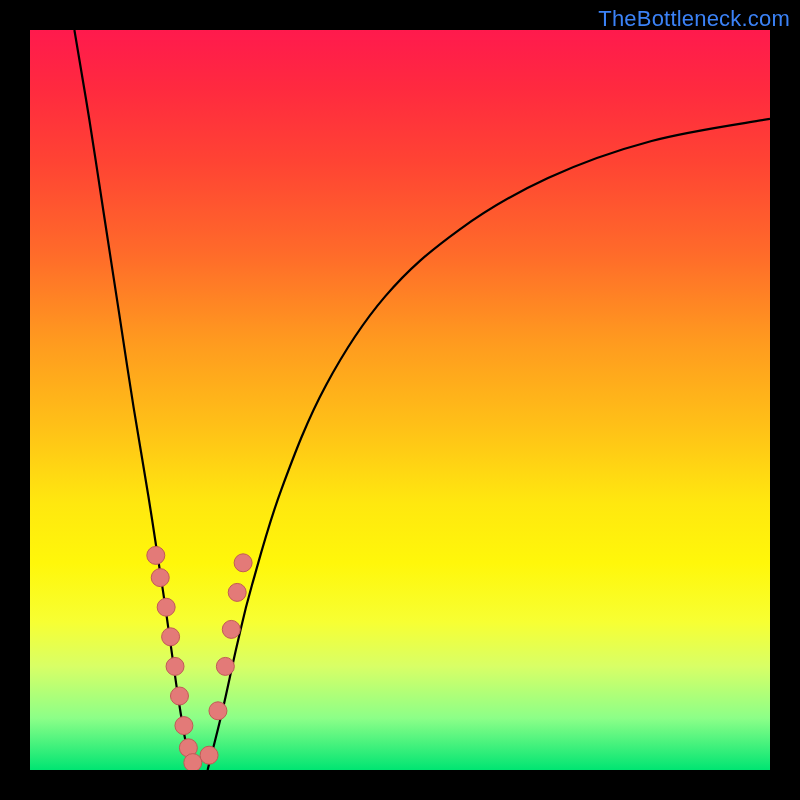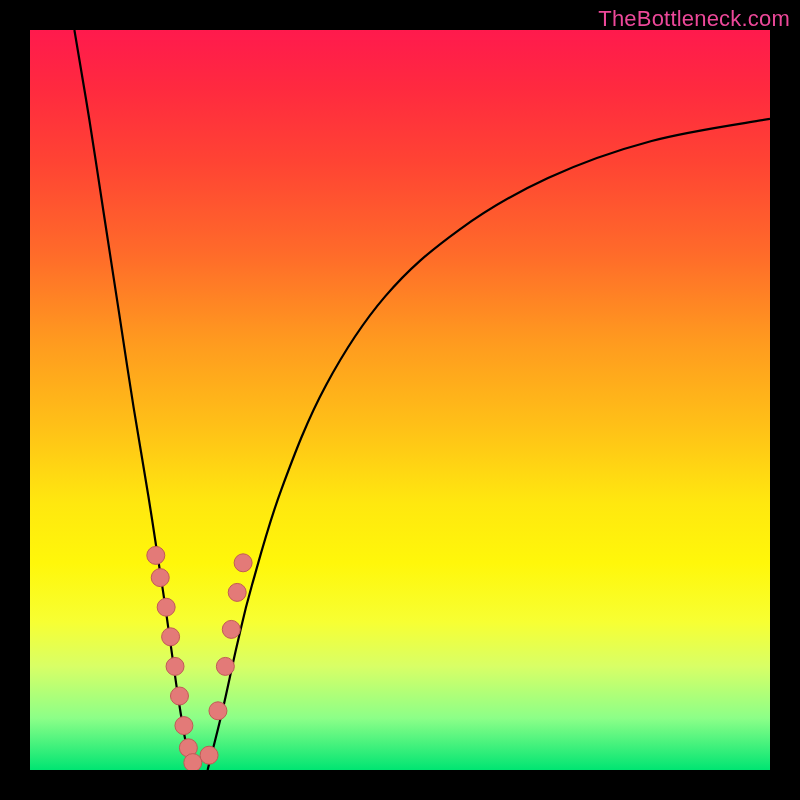--- a/index.html
+++ b/index.html
@@ -36,21 +36,21 @@
       #f7ff33 80%,
       #d8ff66 86%,
       #8cff88 93%,
       #00e572 100%
     );
   }
   .watermark {
     position: absolute;
     top: 6px;
     right: 10px;
-    color: #ec4899;
+    color: #3b82f6;
     font-size: 22px;
     font-weight: 500;
     letter-spacing: 0.2px;
     user-select: none;
   }
   svg.curves {
     position: absolute;
     left: 0;
     top: 0;
     width: 740px;

